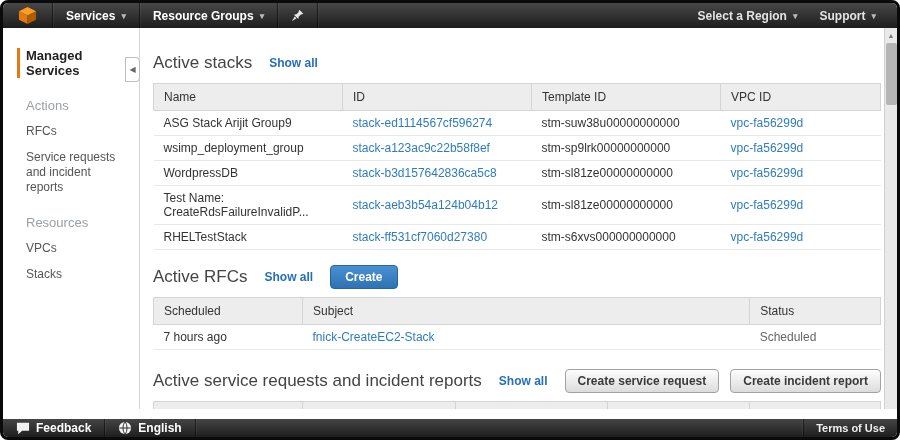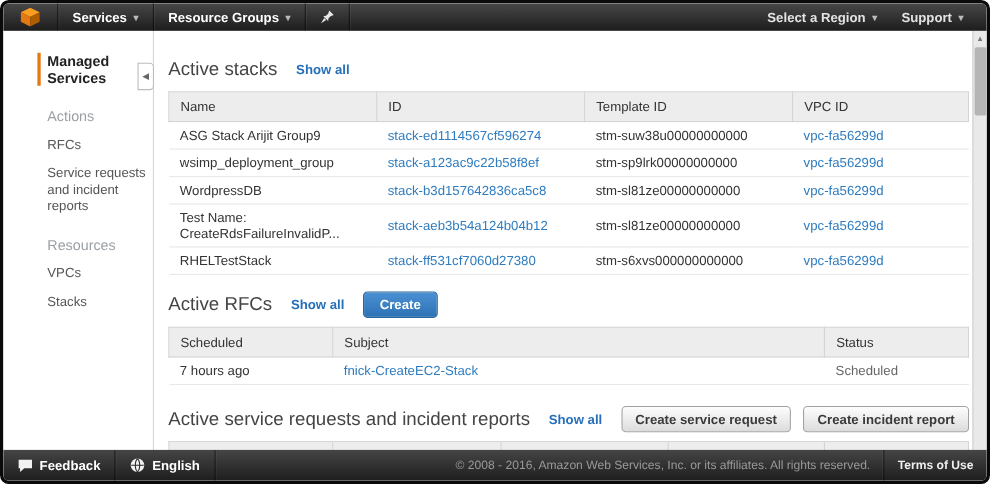--- a/index.html
+++ b/index.html
@@ -15,21 +15,21 @@
   .nav-item { display:flex; align-items:center; gap:6px; height:100%; padding:0 13px;
               color:#fff; font-size:12px; font-weight:bold; cursor:pointer;
               border-right:1px solid rgba(0,0,0,.55); box-shadow:1px 0 0 rgba(255,255,255,.06); }
   .nav-item.right { border-right:none; box-shadow:none; color:#e3e3e3; padding:0 11px; }
   .nav-logo { padding:0 15px; display:flex; align-items:center; height:100%;
               border-right:1px solid rgba(0,0,0,.55); box-shadow:1px 0 0 rgba(255,255,255,.06); cursor:pointer; }
   .caret { font-size:9px; color:#bbb; }
 
   
   .sidebar { position:absolute; top:25px; left:0; width:137px; bottom:28px;
-             background:#fff; border-right:1px solid #d5d5d5; padding:20px 0 0 40px; font-size:12px; }
+             background:#fff; border-right:1px solid #d5d5d5; padding:20px 0 0 23px; font-size:12px; }
   .ms-title { border-left:3px solid #e47911; padding-left:6px; margin-left:-9px;
               font-size:13px; font-weight:bold; color:#222; line-height:15px; width:86px; }
   .side-head { color:#9aa0a5; font-size:13px; margin-top:20px; }
   .side-link { color:#555; margin-top:11px; line-height:15px; width:104px; cursor:pointer; }
   .collapse-tab { position:absolute; top:54px; left:122px; width:15px; height:25px;
                   background:#fff; border:1px solid #bdbdbd; border-radius:0 4px 4px 0;
                   display:flex; align-items:center; justify-content:center;
                   font-size:8px; color:#666; cursor:pointer; z-index:4; }
 
   
@@ -56,21 +56,21 @@
                    cursor:pointer; font-family:"Liberation Sans",sans-serif; }
 
   
   .scrollbar { position:absolute; top:25px; right:0; width:13px; bottom:28px;
                background:#e9e9e9; border-left:1px solid #d0d0d0; z-index:4; }
   .scroll-up { height:14px; display:flex; align-items:center; justify-content:center;
                font-size:7px; color:#777; cursor:pointer; }
   .scroll-thumb { width:11px; height:62px; margin:1px auto 0; background:#b5b5b5; border-radius:2px; cursor:pointer; }
 
   
-  .footer { position:absolute; bottom:0; left:0; right:0; height:28px;
+  .footer { position:absolute; bottom:0; left:0; right:0; height:18px;
             background:linear-gradient(#454545,#1e1e1e); display:flex; align-items:center;
             font-size:12px; z-index:5; }
   .foot-item { display:flex; align-items:center; gap:6px; color:#fff; font-weight:bold;
                height:100%; padding:0 13px; cursor:pointer;
                border-right:1px solid rgba(0,0,0,.5); box-shadow:1px 0 0 rgba(255,255,255,.06); }
   .foot-right { margin-left:auto; display:flex; align-items:center; height:100%; }
   .copyright { color:#999; font-size:11px; padding:0 12px; }
   .foot-link { color:#eee; font-weight:bold; font-size:11px; height:100%; display:flex; align-items:center;
                padding:0 12px; cursor:pointer; border-left:1px solid rgba(0,0,0,.5);
                box-shadow:-1px 0 0 rgba(255,255,255,.06); }
@@ -244,18 +244,17 @@
     <div class="foot-item">
       <span>
         <svg class="icon-svg" width="14" height="14" viewBox="0 0 16 16">
           <circle cx="8" cy="8" r="7" fill="#f2f2f2"></circle>
           <path d="M1.5 8 h13 M8 1.2 c3 2.4 3 11.2 0 13.6 M8 1.2 c-3 2.4 -3 11.2 0 13.6" stroke="#2a2a2a" stroke-width="1.1" fill="none"></path>
         </svg>
       </span>
       <span>English</span>
     </div>
     <div class="foot-right">
-      <span class="copyright">© 2008 - 2016, Amazon Web Services, Inc. or its affiliates. All rights reserved.</span>
       <span class="foot-link">Terms of Use</span>
     </div>
   </div>
 
 </div>
 
 </body></html>

